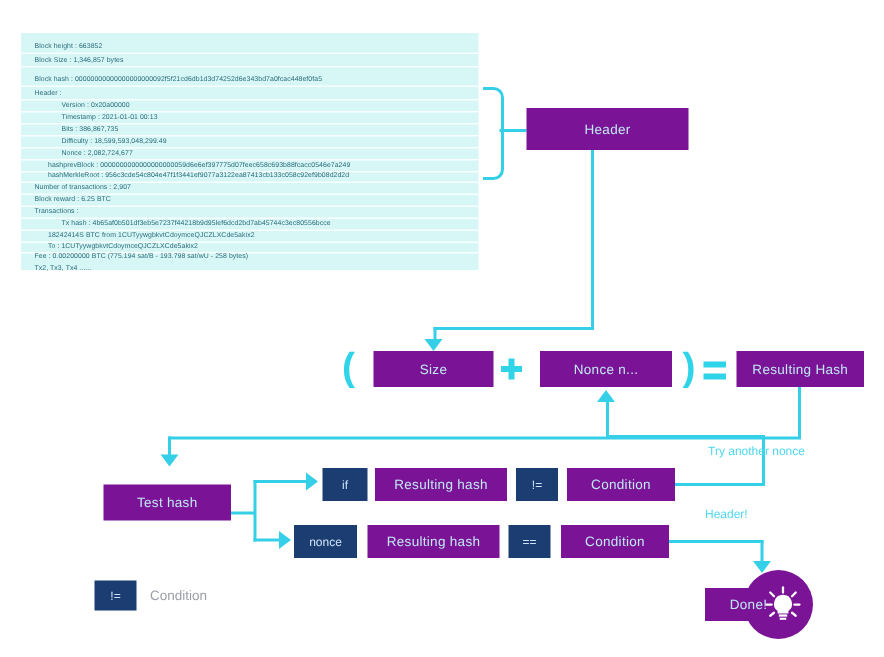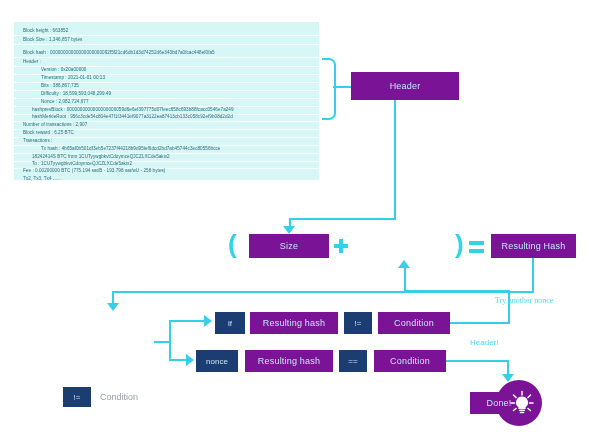--- a/index.html
+++ b/index.html
@@ -127,37 +127,43 @@
 
   <div class="pbox" style="left:249px;top:234px;width:80px;height:24px;">
     <span>Size</span>
   </div>
 
   <div>
     <div class="plus-h" style="left:334px;top:244px;"></div>
     <div class="plus-v" style="left:339px;top:239px;"></div>
   </div>
 
+  <div class="pbox" style="left:360px;top:234px;width:88px;height:24px;">
+    <span>Nonce n...</span>
+  </div>
 
   <div class="paren" style="left:455px;top:231px;">)</div>
 
   <div>
     <div class="eq-bar" style="left:469px;top:241px;"></div>
     <div class="eq-bar" style="left:469px;top:249px;"></div>
   </div>
 
   <div class="pbox" style="left:491px;top:234px;width:85px;height:24px;">
     <span>Resulting Hash</span>
   </div>
 
   <div class="ln lnv" style="left:532px;top:258px;height:34px;"></div>
   <div class="ln lnh" style="left:112px;top:291px;width:422px;"></div>
   <div class="ln lnv" style="left:112px;top:291px;height:14px;"></div>
   <div class="arr arr-d" style="left:107px;top:303px;"></div>
 
+  <div class="pbox" style="left:69px;top:323px;width:85px;height:24px;">
+    <span>Test hash</span>
+  </div>
 
   <div class="ln lnh" style="left:154px;top:341px;width:16px;"></div>
   <div class="ln lnv" style="left:169px;top:320px;height:41px;"></div>
   <div class="ln lnh" style="left:169px;top:320px;width:38px;"></div>
   <div class="arr arr-r" style="left:204px;top:315px;"></div>
   <div class="ln lnh" style="left:169px;top:359px;width:20px;"></div>
   <div class="arr arr-r" style="left:186px;top:354px;"></div>
 
   <div class="nbox" style="left:215px;top:312px;width:30px;height:22px;">
     <span>if</span>
@@ -171,21 +177,21 @@
   <div class="pbox" style="left:378px;top:312px;width:72px;height:22px;">
     <span>Condition</span>
   </div>
 
   <div class="ln lnh" style="left:450px;top:322px;width:60px;"></div>
   <div class="ln lnv" style="left:508px;top:290px;height:33px;"></div>
   <div class="ln lnh" style="left:404px;top:290px;width:106px;"></div>
   <div class="ln lnv" style="left:404px;top:268px;height:23px;"></div>
   <div class="arr arr-u" style="left:398px;top:260px;"></div>
 
-  <div class="cy-text" style="left:495px;top:296px;font-family:Liberation Serif, serif;">Try another nonce</div>
+  <div class="cy-text" style="left:472px;top:296px;">Try another nonce</div>
 
   <div class="nbox" style="left:196px;top:350px;width:42px;height:22px;">
     <span>nonce</span>
   </div>
   <div class="pbox" style="left:245px;top:350px;width:88px;height:22px;">
     <span>Resulting hash</span>
   </div>
   <div class="nbox" style="left:339px;top:350px;width:28px;height:22px;">
     <span>==</span>
   </div>

